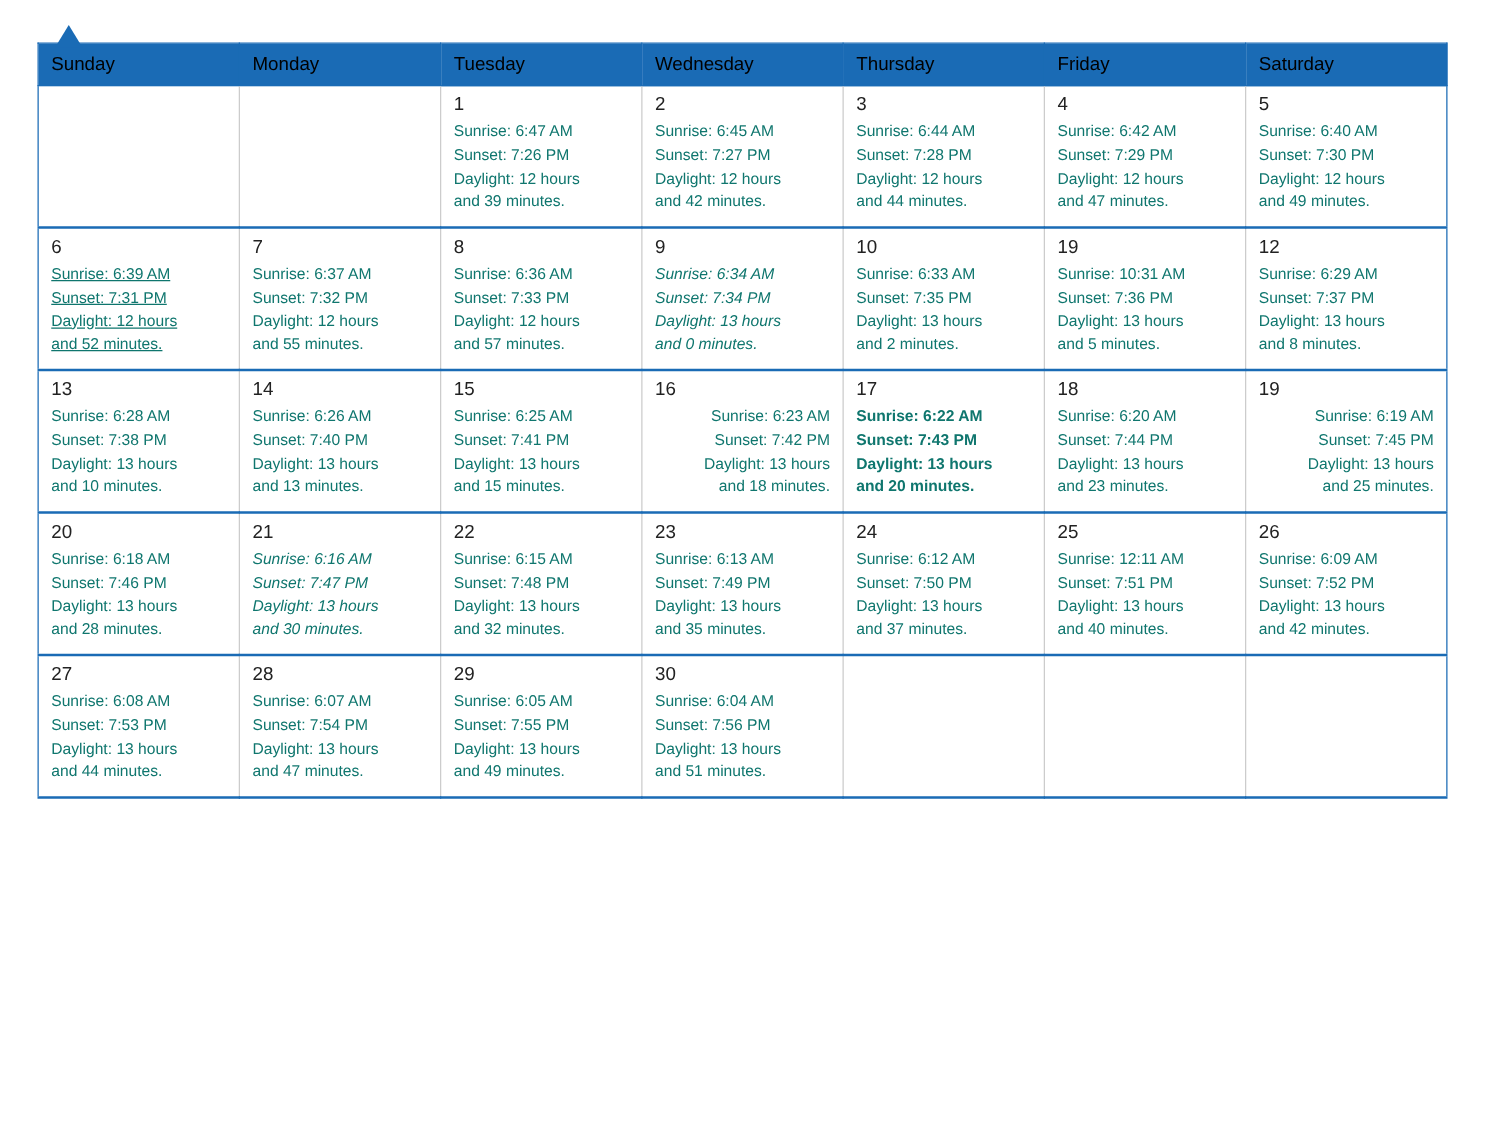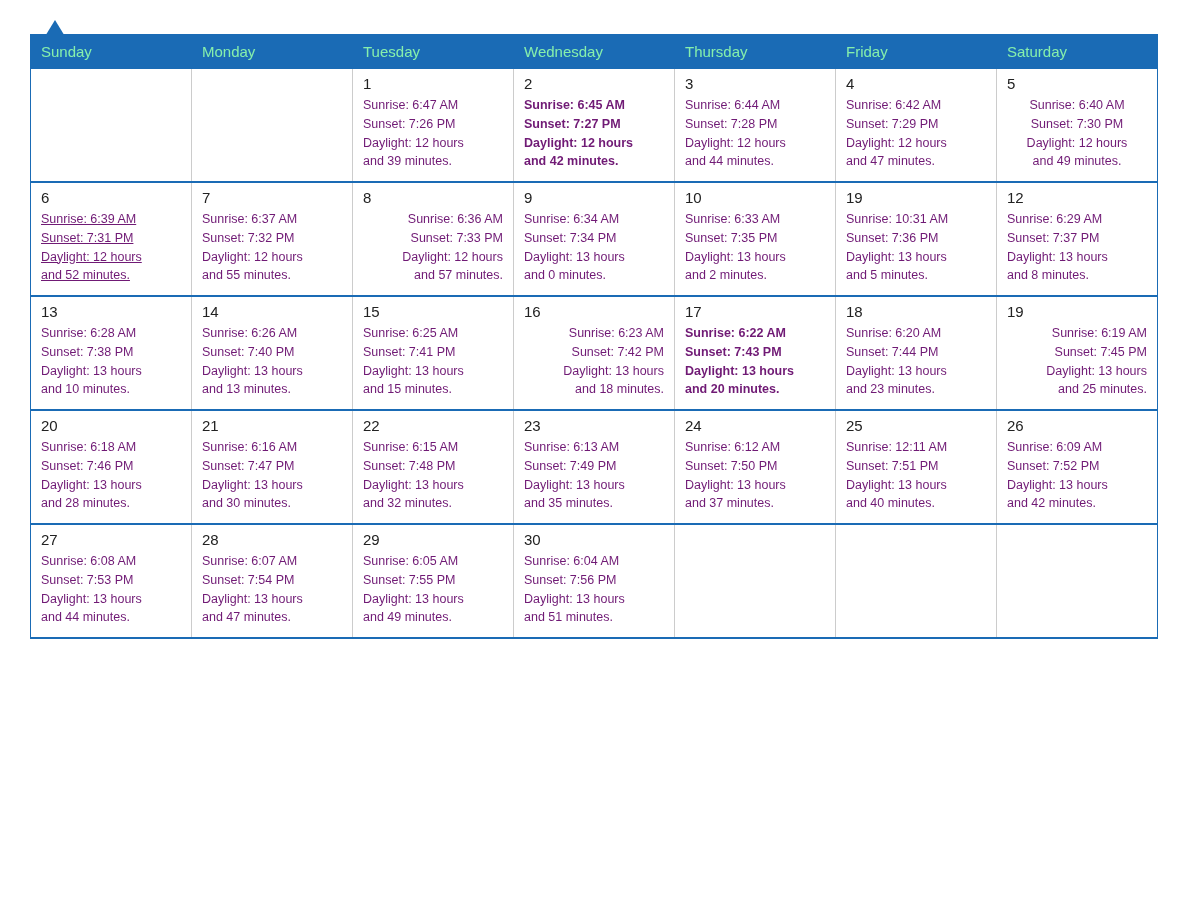--- a/index.html
+++ b/index.html
@@ -33,21 +33,21 @@
     }
     .calendar {
       width: 100%;
       border-collapse: collapse;
       margin-top: 10px;
     }
     .calendar thead tr {
       background-color: #1a6bb5;
     }
     .calendar thead th {
-      color: #86efac;
+      color: #000000;
       font-size: 15px;
       font-weight: normal;
       padding: 8px 10px;
       text-align: left;
       border: 1px solid #1a6bb5;
       width: calc(100% / 7);
     }
     .calendar tbody tr {
       border-bottom: 2px solid #1a6bb5;
     }
@@ -69,21 +69,21 @@
     }
     .day-number {
       font-size: 15px;
       font-weight: normal;
       margin-bottom: 4px;
       display: block;
     }
     .day-info {
       font-size: 12.5px;
       line-height: 1.5;
-      color: #701a75;
+      color: #0f766e;
     }
     .empty-cell {
       background: #fff;
     }
     .logo-wrapper {
       display: flex;
       flex-direction: column;
       align-items: flex-start;
     }
     .logo-row {
@@ -130,42 +130,42 @@
         <td class="empty-cell"></td>
         <td>
           <span class="day-number">1</span>
           <div class="day-info" style="white-space: pre-line;">Sunrise: 6:47 AM
 Sunset: 7:26 PM
 Daylight: 12 hours
 and 39 minutes.</div>
         </td>
         <td>
           <span class="day-number">2</span>
-          <div class="day-info" style="white-space: pre-line; font-weight: bold;">Sunrise: 6:45 AM
+          <div class="day-info" style="white-space: pre-line;">Sunrise: 6:45 AM
 Sunset: 7:27 PM
 Daylight: 12 hours
 and 42 minutes.</div>
         </td>
         <td>
           <span class="day-number">3</span>
           <div class="day-info" style="white-space: pre-line;">Sunrise: 6:44 AM
 Sunset: 7:28 PM
 Daylight: 12 hours
 and 44 minutes.</div>
         </td>
         <td>
           <span class="day-number">4</span>
           <div class="day-info" style="white-space: pre-line;">Sunrise: 6:42 AM
 Sunset: 7:29 PM
 Daylight: 12 hours
 and 47 minutes.</div>
         </td>
         <td>
           <span class="day-number">5</span>
-          <div class="day-info" style="white-space: pre-line; text-align: center;">Sunrise: 6:40 AM
+          <div class="day-info" style="white-space: pre-line;">Sunrise: 6:40 AM
 Sunset: 7:30 PM
 Daylight: 12 hours
 and 49 minutes.</div>
         </td>
       </tr>
       <tr>
         <td>
           <span class="day-number">6</span>
           <div class="day-info" style="white-space: pre-line; text-decoration: underline;">Sunrise: 6:39 AM
 Sunset: 7:31 PM
@@ -174,28 +174,28 @@
         </td>
         <td>
           <span class="day-number">7</span>
           <div class="day-info" style="white-space: pre-line;">Sunrise: 6:37 AM
 Sunset: 7:32 PM
 Daylight: 12 hours
 and 55 minutes.</div>
         </td>
         <td>
           <span class="day-number">8</span>
-          <div class="day-info" style="white-space: pre-line; text-align: right;">Sunrise: 6:36 AM
+          <div class="day-info" style="white-space: pre-line;">Sunrise: 6:36 AM
 Sunset: 7:33 PM
 Daylight: 12 hours
 and 57 minutes.</div>
         </td>
         <td>
           <span class="day-number">9</span>
-          <div class="day-info" style="white-space: pre-line;">Sunrise: 6:34 AM
+          <div class="day-info" style="white-space: pre-line; font-style: italic;">Sunrise: 6:34 AM
 Sunset: 7:34 PM
 Daylight: 13 hours
 and 0 minutes.</div>
         </td>
         <td>
           <span class="day-number">10</span>
           <div class="day-info" style="white-space: pre-line;">Sunrise: 6:33 AM
 Sunset: 7:35 PM
 Daylight: 13 hours
 and 2 minutes.</div>
@@ -269,21 +269,21 @@
       <tr>
         <td>
           <span class="day-number">20</span>
           <div class="day-info" style="white-space: pre-line;">Sunrise: 6:18 AM
 Sunset: 7:46 PM
 Daylight: 13 hours
 and 28 minutes.</div>
         </td>
         <td>
           <span class="day-number">21</span>
-          <div class="day-info" style="white-space: pre-line;">Sunrise: 6:16 AM
+          <div class="day-info" style="white-space: pre-line; font-style: italic;">Sunrise: 6:16 AM
 Sunset: 7:47 PM
 Daylight: 13 hours
 and 30 minutes.</div>
         </td>
         <td>
           <span class="day-number">22</span>
           <div class="day-info" style="white-space: pre-line;">Sunrise: 6:15 AM
 Sunset: 7:48 PM
 Daylight: 13 hours
 and 32 minutes.</div>

